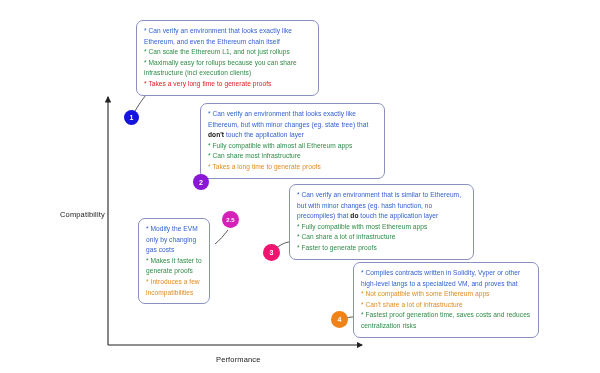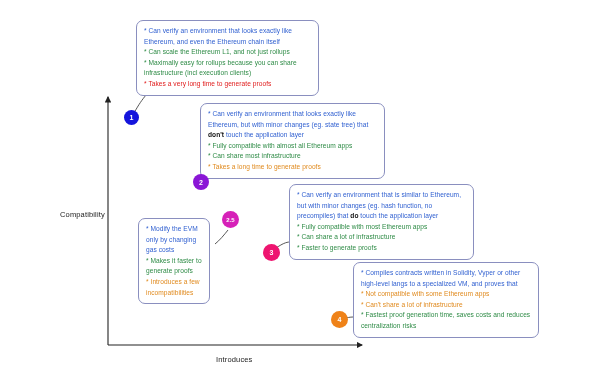--- a/index.html
+++ b/index.html
@@ -85,21 +85,21 @@
     <path d="M203,176 C206,172 209,172 212,173" stroke="#444444" stroke-width="0.9" fill="none"></path>
 
     <path d="M276,248 C282,244 286,242 290,242" stroke="#444444" stroke-width="0.9" fill="none"></path>
 
     <path d="M346,318 C350,317 352,317 355,317" stroke="#444444" stroke-width="0.9" fill="none"></path>
 
     <path d="M228,230 C224,235 220,240 215,244" stroke="#444444" stroke-width="0.9" fill="none"></path>
   </svg>
 
   <div class="axis-label" style="left:60px; top:210px;">Compatibility</div>
-  <div class="axis-label" style="left:216px; top:355px;">Introduces</div>
+  <div class="axis-label" style="left:216px; top:355px;">Performance</div>
 
   <div class="callout" style="left:136px; top:20px; width:183px;">
     <div class="line c-blue">* Can verify an environment that looks exactly like Ethereum, and even the Ethereum chain itself</div>
     <div class="line c-green">* Can scale the Ethereum L1, and not just rollups</div>
     <div class="line c-green">* Maximally easy for rollups because you can share infrastructure (incl execution clients)</div>
     <div class="line c-red">* Takes a very long time to generate proofs</div>
   </div>
 
   <div class="callout" style="left:200px; top:103px; width:185px;">
     <div class="line c-blue"><span>* Can verify an environment that looks exactly like Ethereum, but with minor changes (eg. state tree) that </span><span class="strong-dark">don't</span><span> touch the application layer</span></div>

